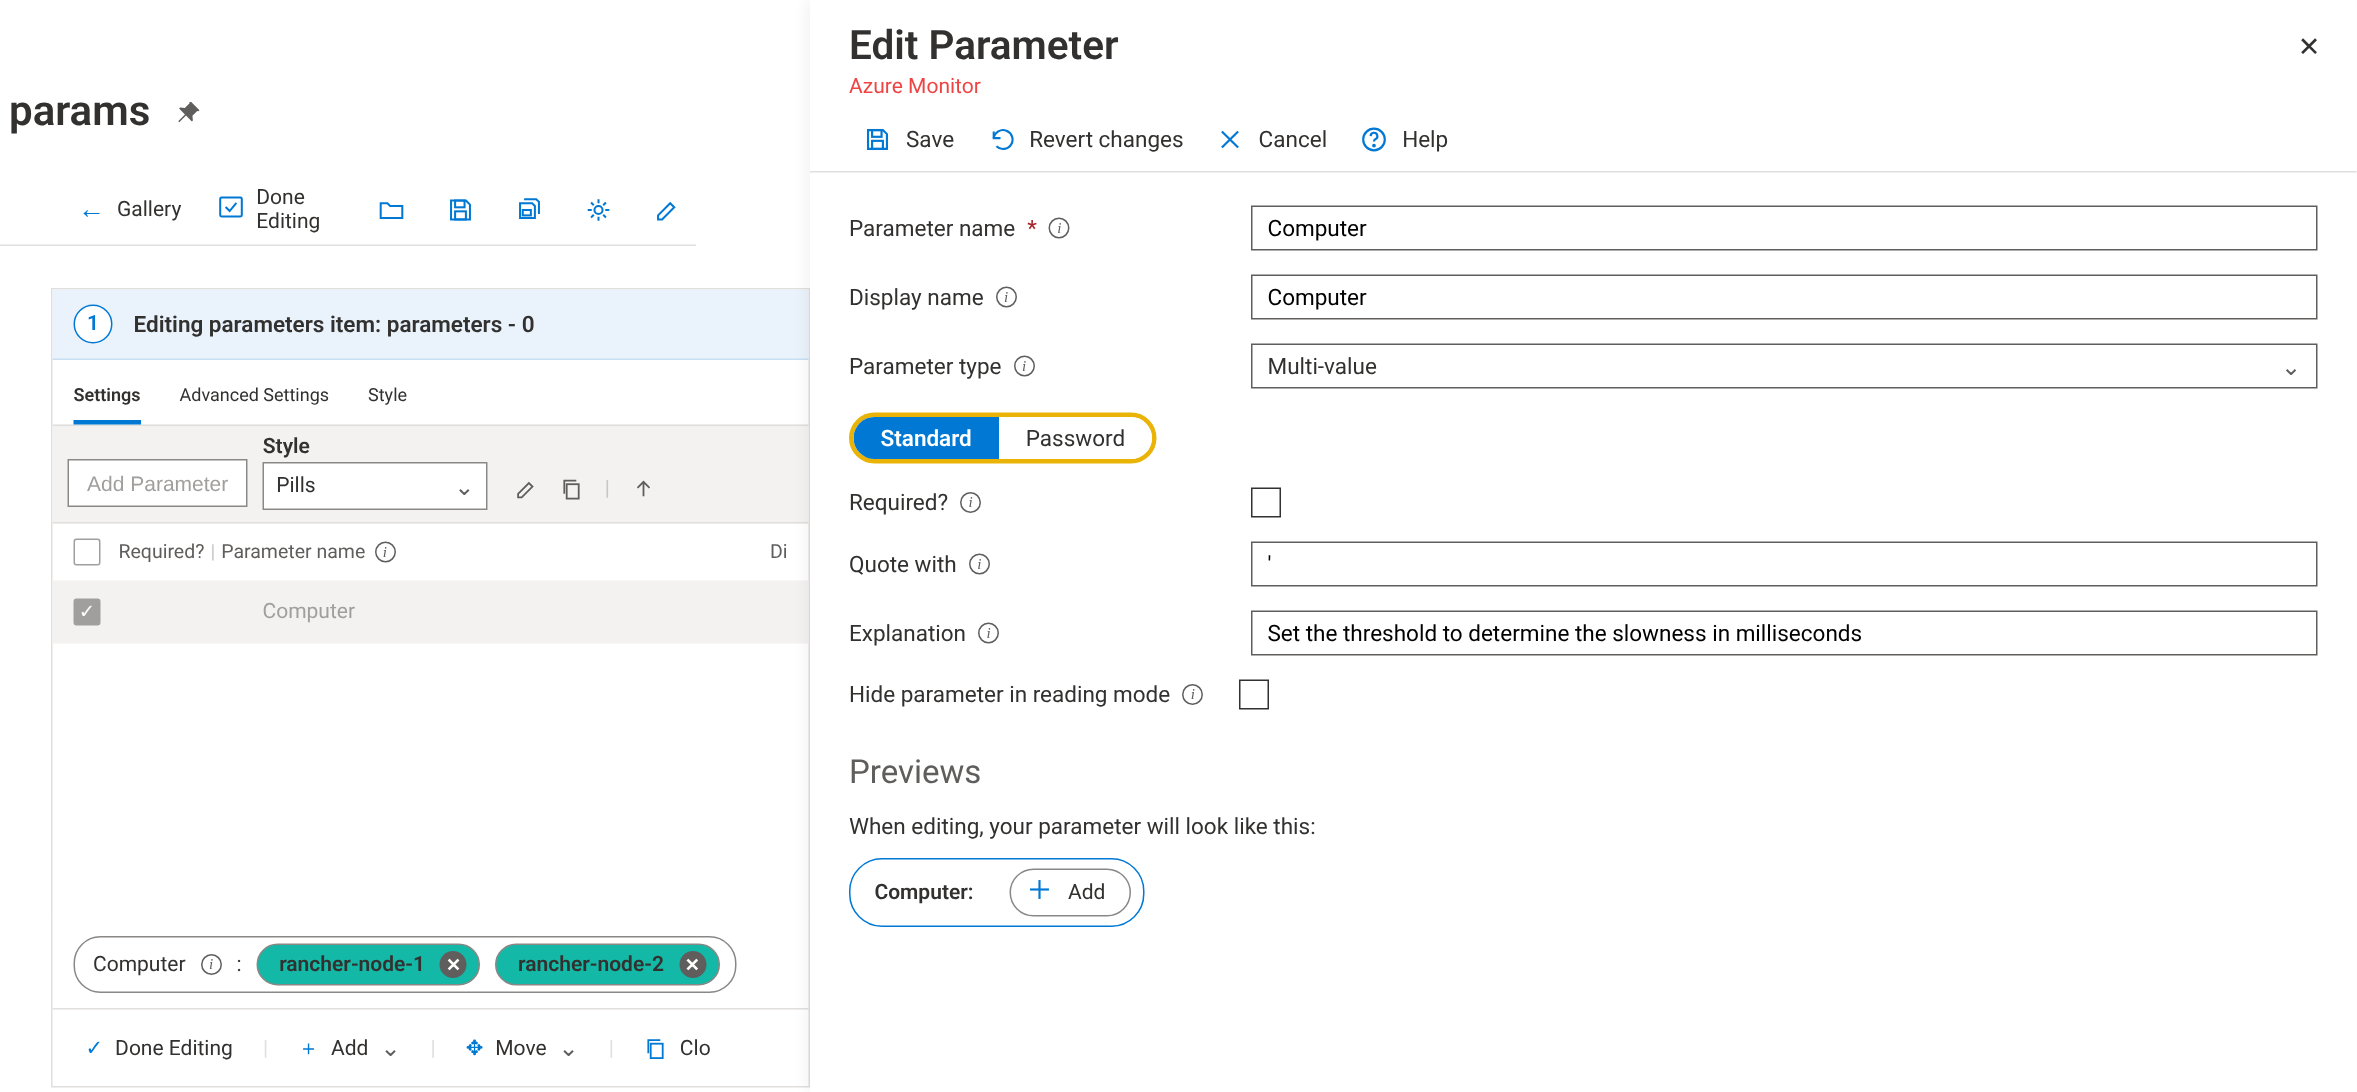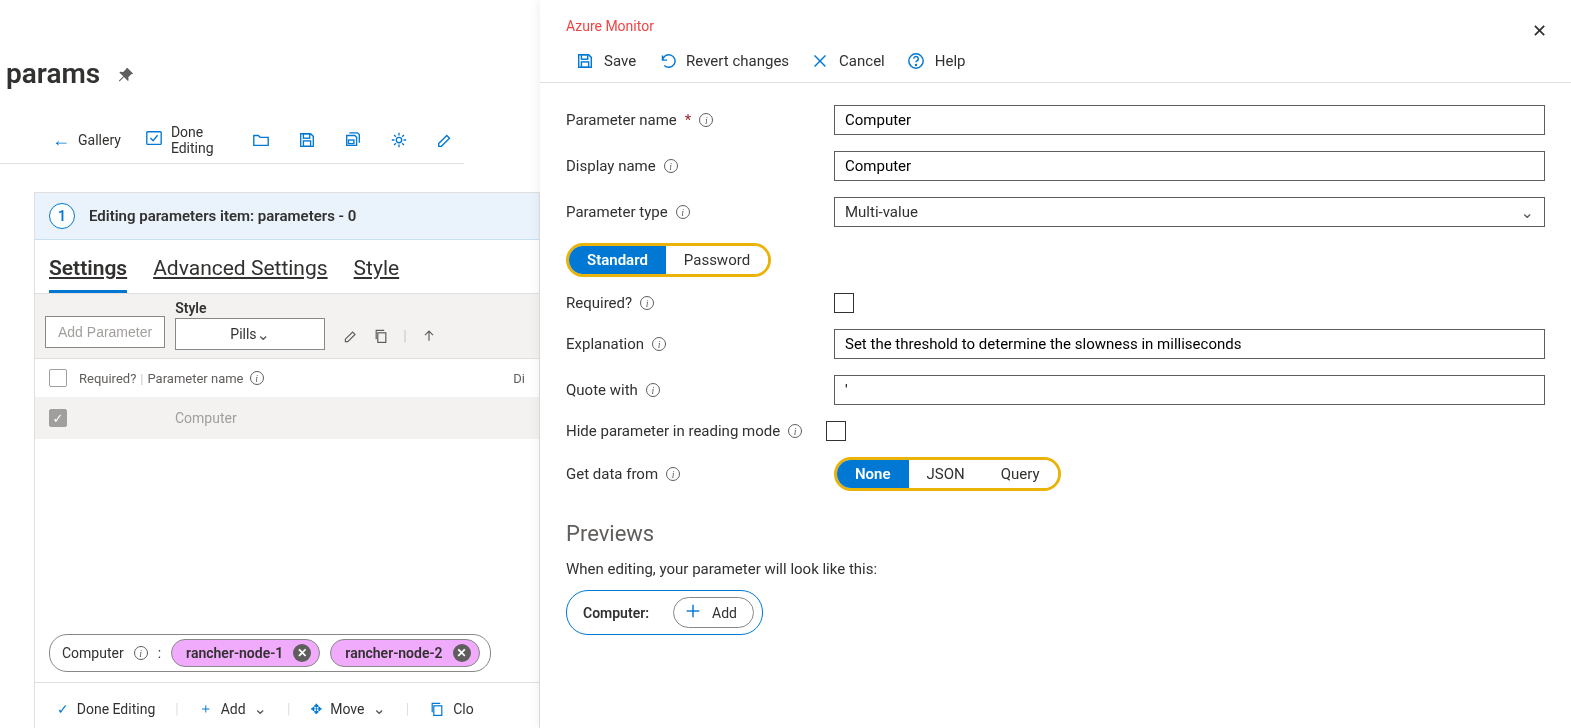--- a/index.html
+++ b/index.html
@@ -52,44 +52,43 @@
     border: 1px solid #0078d4; background: #fff;
     color: #0078d4; font-weight: 600;
     display: inline-flex; align-items: center; justify-content: center;
     margin-right: 14px; font-size: 14px;
   }
   .card-header .title { font-weight: 600; }
   .tabs {
     display: flex; gap: 26px; padding: 10px 14px 0 14px;
   }
   .tab {
-    padding: 6px 0 10px 0; font-size: 21px; color: #323130; cursor: pointer;
+    padding: 6px 0 10px 0; font-size: 12px; color: #323130; cursor: pointer;
     border-bottom: 3px solid transparent;
-    text-decoration: underline;
   }
   .tab.active { font-weight: 600; border-bottom-color: #0078d4; }
   .param-toolbar {
     background: #f3f2f1;
     border-top: 1px solid #e1dfdd;
     border-bottom: 1px solid #e1dfdd;
     padding: 6px 10px 8px 10px;
     display: flex; align-items: flex-end; gap: 10px;
   }
   .add-param-btn {
     background: #fff; border: 1px solid #8a8886;
     padding: 6px 12px; color: #a19f9d; font-size: 14px;
     cursor: default; height: 32px;
     margin-bottom: 2px;
   }
   .style-col { display: flex; flex-direction: column; }
   .style-col .lbl { font-size: 14px; font-weight: 600; padding-bottom: 2px; }
   .style-select {
     width: 150px; height: 32px; border: 1px solid #8a8886;
     background: #fff; padding: 0 8px;
-    display: inline-flex; align-items: center; justify-content: center;
+    display: inline-flex; align-items: center; justify-content: space-between;
     font-size: 14px; cursor: pointer;
   }
   .chev::after { content: "⌄"; font-size: 16px; color: #605e5c; }
   .pt-icons { display: flex; align-items: center; gap: 14px; margin-left: 8px; padding-bottom: 6px; color: #605e5c; }
   .table-header {
     display: flex; align-items: center; padding: 10px 14px; color: #605e5c;
     font-size: 13px;
   }
   .checkbox-sq {
     width: 18px; height: 18px; border: 1px solid #a19f9d; border-radius: 2px;
@@ -118,21 +117,21 @@
     padding: 14px 14px 10px 14px;
   }
   .pill-group {
     display: inline-flex; align-items: center;
     border: 1px solid #8a8886; border-radius: 18px;
     padding: 4px 10px 4px 12px; gap: 10px;
   }
   .pill-group .lbl { font-size: 14px; }
   .chip {
     display: inline-flex; align-items: center; gap: 10px;
-    background: #f0abfc; border: 1px solid #8a8886;
+    background: #14b8a6; border: 1px solid #8a8886;
     border-radius: 16px; padding: 4px 8px 4px 14px; font-weight: 600;
     font-size: 14px;
   }
   .chip .x {
     width: 18px; height: 18px; border-radius: 50%; background: #605e5c;
     color: #fff; display: inline-flex; align-items: center; justify-content: center;
     font-size: 12px; cursor: pointer;
   }
   .card-actions {
     border-top: 1px solid #e1dfdd;
@@ -370,20 +369,21 @@
             </svg>
           </span>
         <span>Clo</span>
       </span>
     </div>
   </div>
 </div>
 
 <div class="panel">
   <span class="panel-close">✕</span>
+  <div class="panel-title">Edit Parameter</div>
   <div class="panel-sub">Azure Monitor</div>
 
   <div class="panel-toolbar">
     <span class="ptb-btn">
       <span class="gic">
           <svg viewBox="0 0 20 20" fill="none" stroke="#0078d4" stroke-width="1.6">
             <path d="M3 3h11l3 3v11H3z"></path>
             <rect x="6" y="3" width="7" height="5"></rect>
             <rect x="6" y="11" width="8" height="6"></rect>
           </svg>
@@ -453,49 +453,38 @@
   </div>
   <div class="form-row">
     <span class="flabel">
         <span>Required?</span> 
         <span class="info-ic"></span>
       </span>
     <span class="fcheck"></span>
   </div>
   <div class="form-row">
     <span class="flabel">
+        <span>Quote with</span> 
+        <span class="info-ic"></span>
+      </span>
+    <input class="ftext" value="'" style="">
+  </div>
+  <div class="form-row">
+    <span class="flabel">
         <span>Explanation</span> 
         <span class="info-ic"></span>
       </span>
     <input class="ftext" value="Set the threshold to determine the slowness in milliseconds" style="">
-  </div>
-  <div class="form-row">
-    <span class="flabel">
-        <span>Quote with</span> 
-        <span class="info-ic"></span>
-      </span>
-    <input class="ftext" value="'" style="">
   </div>
   <div class="form-row">
     <span class="flabel" style="width:260px;">
         <span>Hide parameter in reading mode</span> 
         <span class="info-ic"></span>
       </span>
     <span class="fcheck"></span>
-  </div>
-  <div class="form-row">
-    <span class="flabel">
-        <span>Get data from</span> 
-        <span class="info-ic"></span>
-      </span>
-    <span class="seg">
-      <span class="opt active">None</span>
-      <span class="opt">JSON</span>
-      <span class="opt">Query</span>
-    </span>
   </div>
 
   <div class="section-h">Previews</div>
   <div class="hint">When editing, your parameter will look like this:</div>
   <span class="preview-pill">
     <span style="font-weight:600;">Computer:</span>
     <span class="add-sub">
       <span class="plus-ic"><svg viewBox="0 0 20 20" stroke="#0078d4" stroke-width="1.6">
             <line x1="10" y1="3" x2="10" y2="17"></line>
             <line x1="3" y1="10" x2="17" y2="10"></line>

